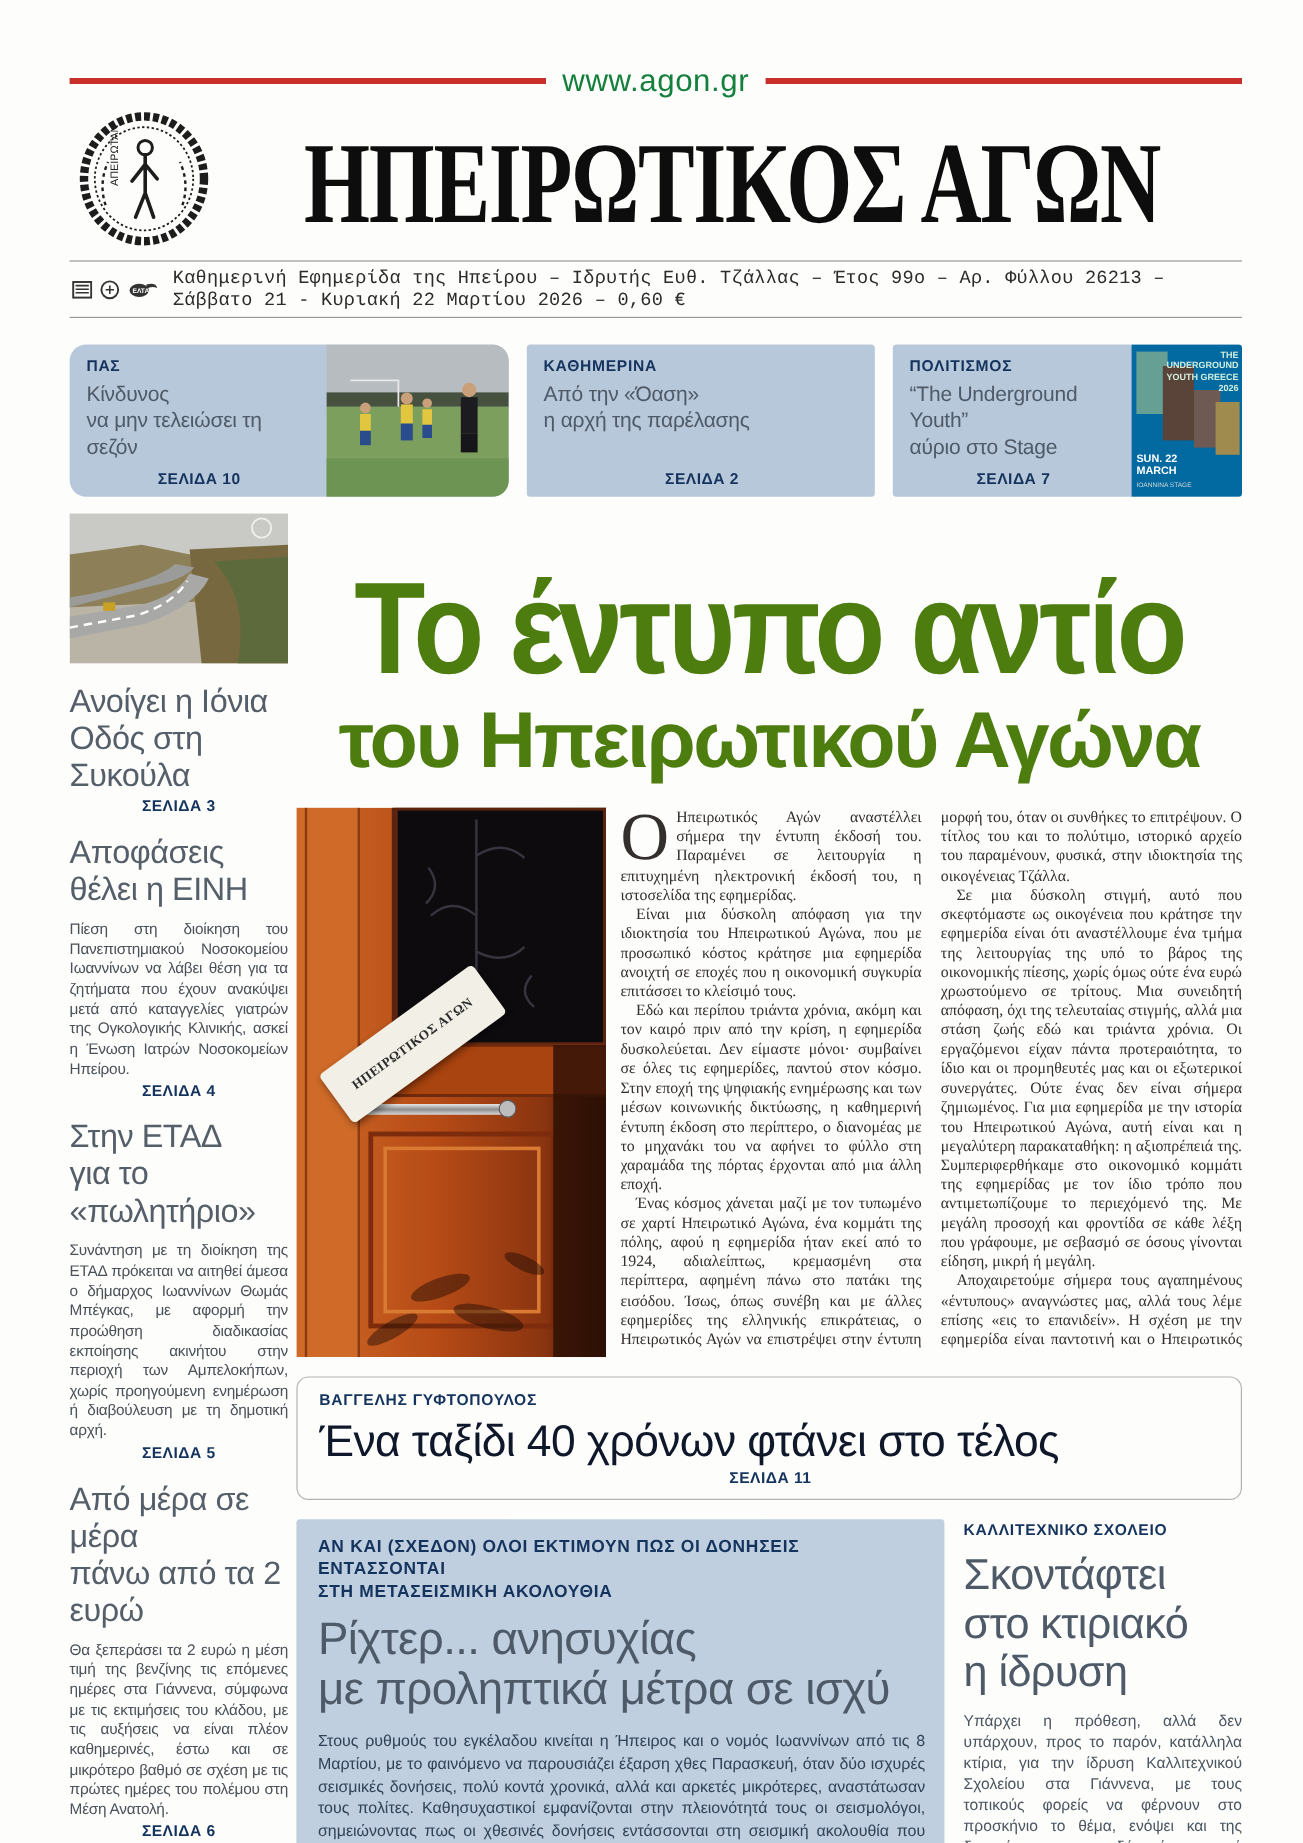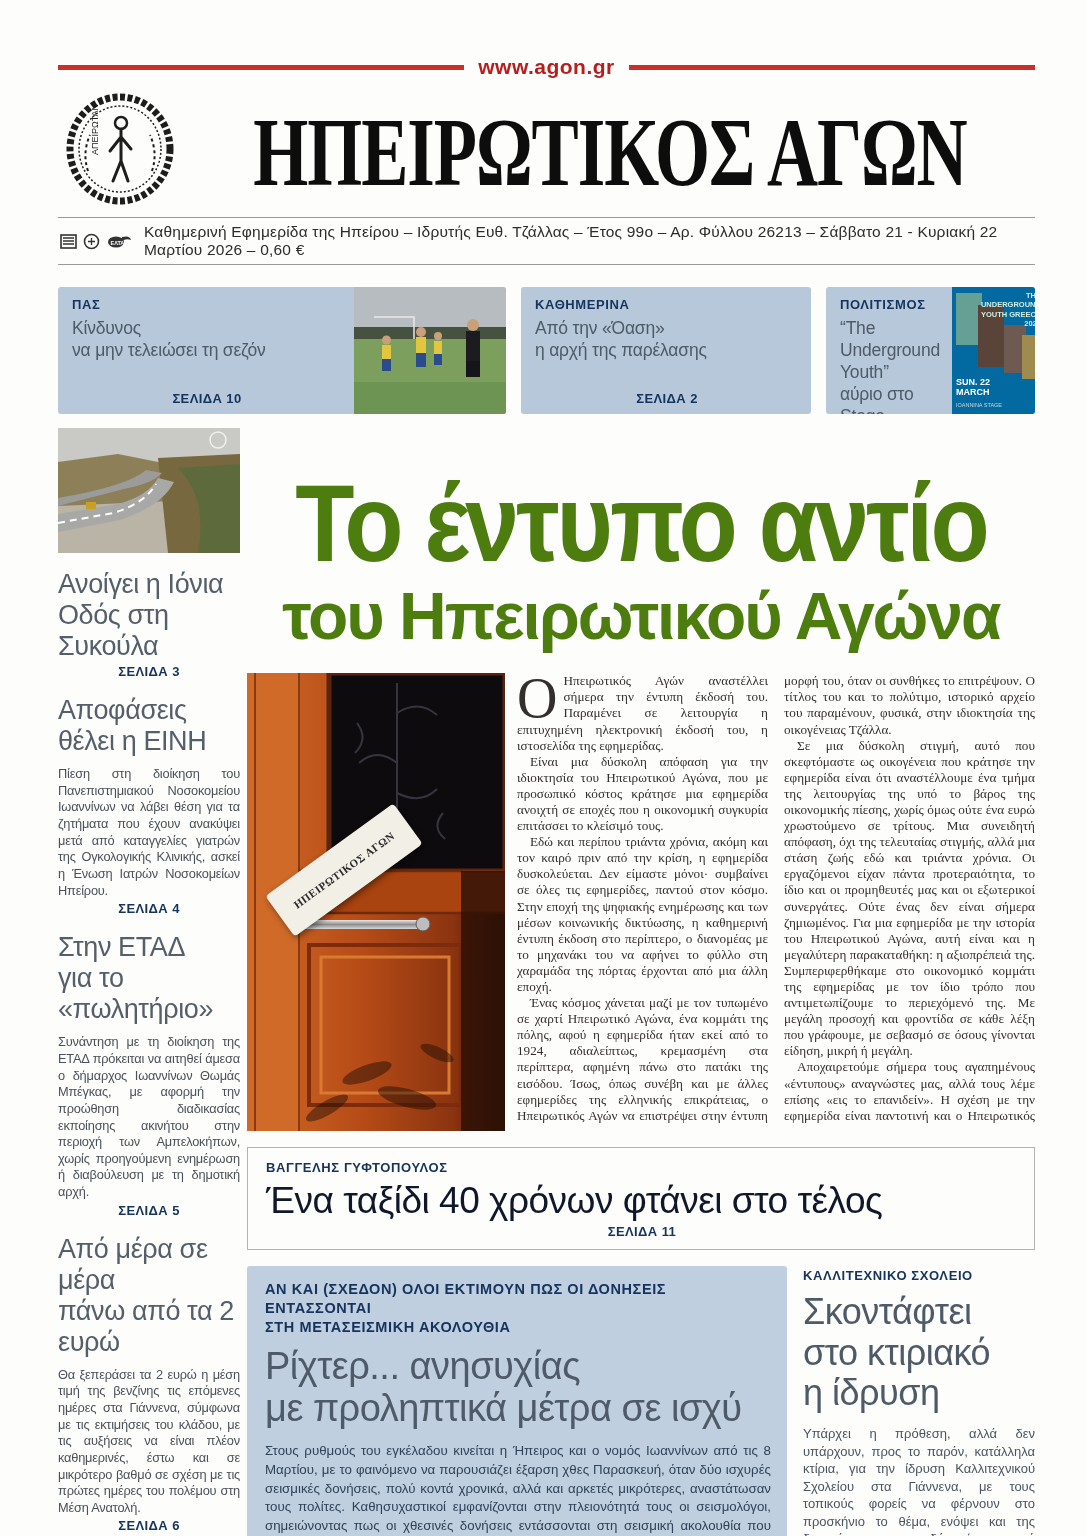--- a/index.html
+++ b/index.html
@@ -8,44 +8,44 @@
   .page {
     width:1086px; height:1536px; margin:0 auto; background:#fdfdfb;
     padding:55px 51px 20px 58px; position:relative; overflow:hidden;
     color:#222;
   }
   .pre { white-space:pre-line; }
 
   
   .topbar { display:flex; align-items:center; gap:14px; height:24px; }
   .redline { flex:1; height:5px; background:#c9302b; }
-  .site { color:#b91c1c; font-weight:bold; font-size:21px; text-decoration:none; letter-spacing:.5px; }
+  .site { color:#15803d; font-weight:normal; font-size:26px; text-decoration:none; letter-spacing:.5px; }
 
   
   .masthead-row { display:flex; align-items:flex-end; height:122px; margin-top:4px; }
   .logo { width:126px; height:112px; flex:0 0 auto; display:flex; align-items:center; justify-content:center; }
   .masthead-wrap { flex:1; text-align:center; overflow:visible; }
   .masthead {
     font-family:"Liberation Serif", serif; font-weight:bold; font-size:68px;
     letter-spacing:-1px; color:#0d0d0d; white-space:nowrap; display:inline-block;
     transform:scale(1.04,1.42); transform-origin:50% 88%;
   }
 
   
   .inforow {
     margin-top:12px; border-top:1.5px solid #9a9a98; border-bottom:1.5px solid #9a9a98;
     padding:5px 0 5px 2px; display:flex; align-items:center; gap:6px;
   }
   .inforow .ico { color:#3a3a3a; display:inline-flex; }
-  .infotext { font-family:Liberation Sans, sans-serif; font-size:15.5px; color:#2c2c2c; letter-spacing:.2px; margin-left:6px; }
+  .infotext { font-family:Liberation Mono, monospace; font-size:15.5px; color:#2c2c2c; letter-spacing:.2px; margin-left:6px; }
 
   
   .teasers { display:flex; gap:15px; margin-top:22px; height:127px; }
   .teaser { background:#b7c8da; border-radius:3px; display:flex; overflow:hidden; }
-  .t1 { width:448px; } .t2 { width:290px; } .t3 { flex:1; }
+  .t1 { width:366px;border-radius:14px; } .t2 { width:290px; } .t3 { flex:1; }
   .teaser .txt { padding:10px 12px 8px 14px; display:flex; flex-direction:column; flex:1; }
   .kicker { color:#14335d; font-weight:bold; font-size:13px; letter-spacing:.6px; }
   .teaser h3 { color:#4e5a68; font-weight:normal; font-size:17.5px; line-height:1.25; margin-top:6px; letter-spacing:-0.2px; }
   .teaser .pageref { margin-top:auto; }
   .pageref { color:#14335d; font-weight:bold; font-size:13px; text-align:center; letter-spacing:.4px; }
   .tphoto { width:152px; flex:0 0 auto; }
   .tphoto svg { width:100%; height:100%; display:block; }
 
   
   .poster { width:92px; flex:0 0 auto; background:#0369a1; position:relative; color:#cfeedd; overflow:hidden; }
@@ -89,21 +89,21 @@
     flex:1; height:458px; overflow:hidden;
     column-count:2; column-gap:16px;
     font-family:"Liberation Serif", serif; font-size:13.2px; line-height:1.22;
     text-align:justify; color:#332f2c;
   }
   .lead-cols p { text-indent:13px; }
   .lead-cols p.first { text-indent:0; }
   .dropcap { float:left; font-size:56px; line-height:46px; padding:2px 6px 0 0; font-weight:normal; }
 
   
-  .strip { margin-top:16px; border:1.5px solid #b3b3b1; border-radius:0; padding:10px 16px 10px 18px; }
+  .strip { margin-top:16px; border:1.5px solid #b3b3b1; border-radius:10px; padding:10px 16px 10px 18px; }
   .strip h3 { color:#0f172a; font-weight:normal; font-size:37px; letter-spacing:-0.5px; margin-top:4px; }
   .strip .pageref { margin-top:2px; }
 
   
   .bottomrow { display:flex; gap:16px; margin-top:16px; }
   .quake { width:540px; flex:0 0 auto; background:#bfcfdf; border-radius:3px; padding:14px 16px 10px 18px; }
   .quake .kicker { font-size:14.5px; line-height:1.3; }
   .quake h3 { color:#4e5a68; font-weight:normal; font-size:38px; line-height:1.12; letter-spacing:-0.5px; margin-top:8px; }
   .quake .body { font-size:13.3px; line-height:1.42; color:#2f4257; text-align:justify; margin-top:12px; }
   .school { flex:1; }

